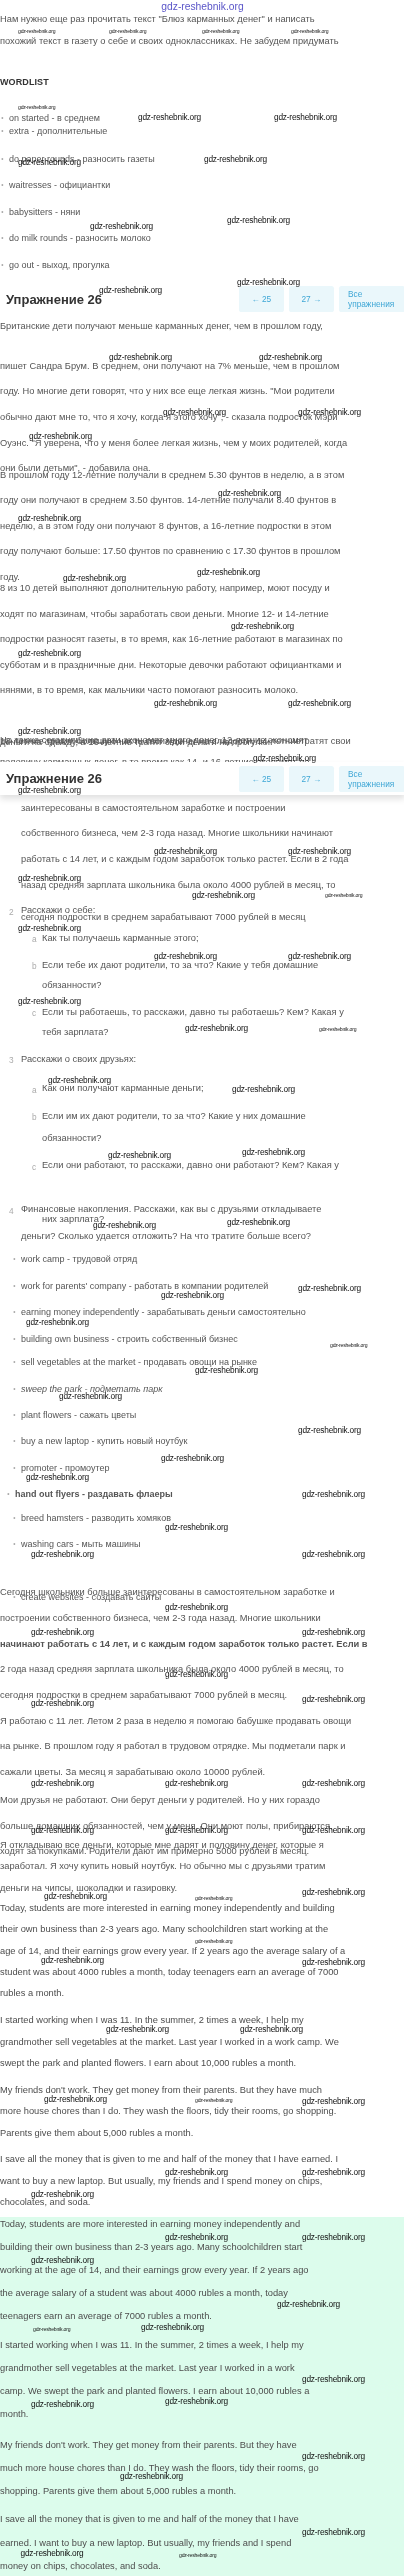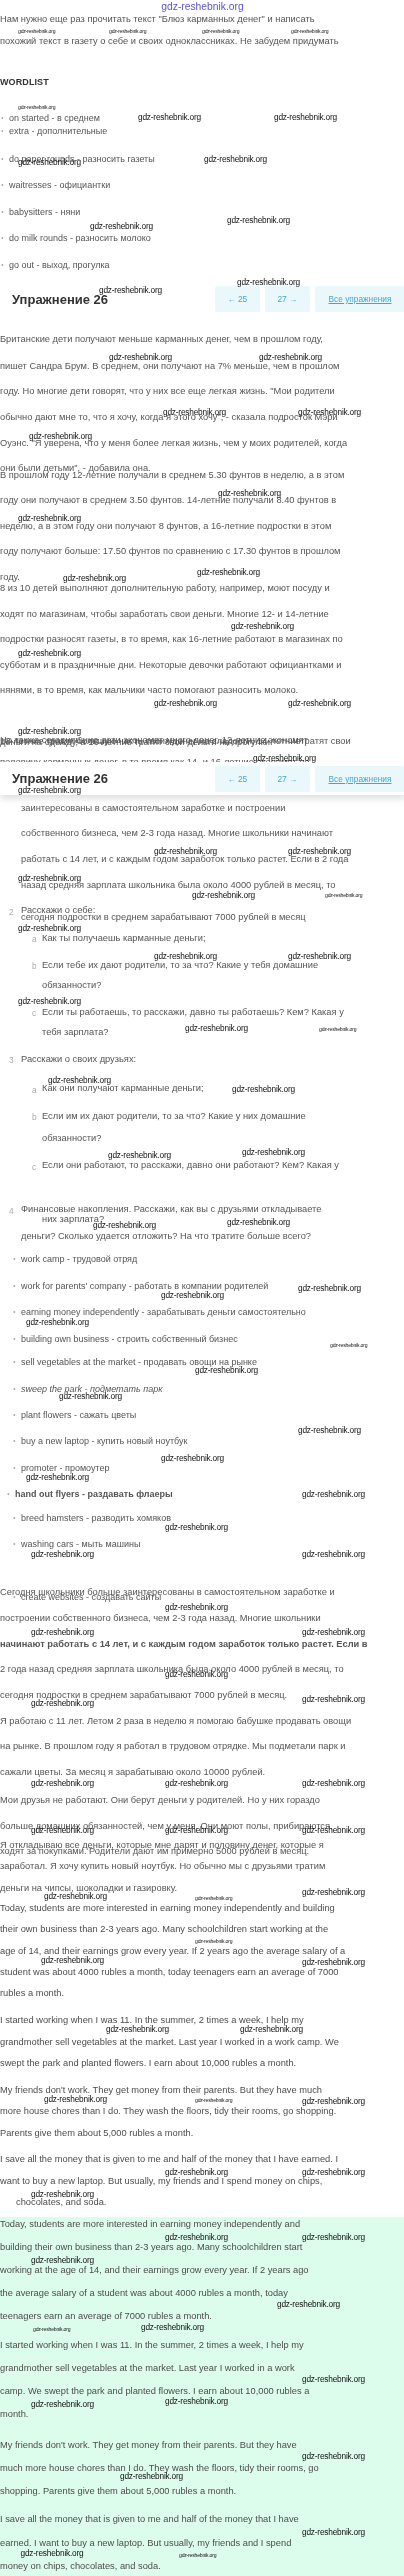--- a/index.html
+++ b/index.html
@@ -7,25 +7,25 @@
   body { font-family: "Liberation Sans", sans-serif; color: #4a4a4a; position: relative; width: 405px; height: 2576px; overflow: hidden; }
   .wm { position: absolute; font-family: "Liberation Sans", sans-serif; color: #111; font-size: 8.3px; letter-spacing: -0.2px; white-space: nowrap; pointer-events: none; }
   .wm.sm { font-size: 5.1px; }
   .wm.top { color: #5a55c8; font-size: 10.3px; left: 0; right: 0; text-align: center; top: 1.3px; letter-spacing: 0; }
   .txt-line { position: absolute; left: 0; font-size: 9.3px; color: #555; white-space: nowrap; }
   .h-wordlist { position: absolute; left: 0; top: 77px; font-size: 9px; font-weight: bold; color: #333; letter-spacing: 0.1px; }
   .bullet { position: absolute; left: 9px; font-size: 9px; color: #555; white-space: nowrap; }
   .bullet::before { content: "•"; position: absolute; left: -7.7px; color: #aaa; font-size: 6.4px; top: 1.3px; }
   .exercise-bar { position: absolute; left: 0; width: 405px; height: 36px; display: flex; align-items: center; background: #fff; }
   .exercise-bar.shadow { box-shadow: 0 3.8px 6.4px rgba(0,0,0,0.12); }
-  .ex-title { font-size: 13px; font-weight: bold; color: #333; margin-left: 12px; flex: 0 0 auto; }
+  .ex-title { font-size: 13px; font-weight: bold; color: #333; margin-left: 6px; flex: 0 0 auto; }
   .nav-group { position: absolute; right: 0; display: flex; gap: 5.1px; }
   .nav-btn { height: 26px; padding: 0 9px; background: #eaf7fb; color: #3fa7d6; font-size: 8.3px; display: flex; align-items: center; border-radius: 2.6px; cursor: pointer; }
   .nav-btn.arrow { width: 45px; justify-content: center; }
-  .nav-btn.all { width: 90px; justify-content: center; text-decoration: underline; }
+  .nav-btn.all { width: 66px; justify-content: center; }
   .num { position: absolute; font-size: 8.3px; color: #aaa; }
   .sub { position: absolute; font-size: 8.3px; color: #aaa; }
   .green-block { position: absolute; left: 0; top: 2217px; width: 405px; height: 359px; background: #dcfcec; }
   .en { color: #4d4d4d; }
 </style>
 </head>
 <body>
 
 <div class="wm top">gdz-reshebnik.org</div>
 
@@ -59,21 +59,21 @@
   <div class="ex-title">Упражнение 26</div>
   <div class="nav-group">
     <div class="nav-btn arrow">← 25</div>
     <div class="nav-btn arrow">27 →</div>
     <div class="nav-btn all">Все упражнения</div>
   </div>
 </div>
 <div class="wm" style="left:99px;top:285px;">gdz-reshebnik.org</div>
 <div class="wm" style="left:237px;top:277px;">gdz-reshebnik.org</div>
 
-<div class="txt-line" style="top:334px;">Британские дети получают меньше карманных денег, чем в прошлом году,</div>
+<div class="txt-line" style="top:321px;">Британские дети получают меньше карманных денег, чем в прошлом году,</div>
 <div class="txt-line" style="top:361px;">пишет Сандра Брум. В среднем, они получают на 7% меньше, чем в прошлом</div>
 <div class="txt-line" style="top:386px;">году. Но многие дети говорят, что у них все еще легкая жизнь. "Мои родители</div>
 <div class="txt-line" style="top:412px;">обычно дают мне то, что я хочу, когда я этого хочу", - сказала подросток Мэри</div>
 <div class="txt-line" style="top:438px;">Оуэнс. "Я уверена, что у меня более легкая жизнь, чем у моих родителей, когда</div>
 <div class="txt-line" style="top:463px;">они были детьми", - добавила она.</div>
 <div class="wm" style="left:109px;top:352px;">gdz-reshebnik.org</div>
 <div class="wm" style="left:259px;top:352px;">gdz-reshebnik.org</div>
 <div class="wm" style="left:163px;top:407px;">gdz-reshebnik.org</div>
 <div class="wm" style="left:298px;top:407px;">gdz-reshebnik.org</div>
 <div class="wm" style="left:29px;top:431px;">gdz-reshebnik.org</div>
@@ -124,21 +124,21 @@
 <div class="wm" style="left:154px;top:846px;">gdz-reshebnik.org</div>
 <div class="wm" style="left:288px;top:846px;">gdz-reshebnik.org</div>
 <div class="wm" style="left:18px;top:873px;">gdz-reshebnik.org</div>
 <div class="wm" style="left:192px;top:890px;">gdz-reshebnik.org</div>
 <div class="wm sm" style="left:325px;top:892px;">gdz-reshebnik.org</div>
 
 <div class="num" style="top:907px;left:9px;">2</div>
 <div class="txt-line" style="top:905px;left:21px;">Расскажи о себе:</div>
 <div class="wm" style="left:18px;top:923px;">gdz-reshebnik.org</div>
 <div class="sub" style="top:934px;left:32px;">a</div>
-<div class="txt-line" style="top:933px;left:42px;">Как ты получаешь карманные деньги;</div>
+<div class="txt-line" style="top:933px;left:42px;">Как ты получаешь карманные этого;</div>
 <div class="wm" style="left:154px;top:951px;">gdz-reshebnik.org</div>
 <div class="wm" style="left:288px;top:951px;">gdz-reshebnik.org</div>
 <div class="sub" style="top:961px;left:32px;">b</div>
 <div class="txt-line" style="top:960px;left:42px;">Если тебе их дают родители, то за что? Какие у тебя домашние</div>
 <div class="txt-line" style="top:980px;left:42px;">обязанности?</div>
 <div class="wm" style="left:18px;top:996px;">gdz-reshebnik.org</div>
 <div class="sub" style="top:1008px;left:32px;">c</div>
 <div class="txt-line" style="top:1007px;left:42px;">Если ты работаешь, то расскажи, давно ты работаешь? Кем? Какая у</div>
 <div class="txt-line" style="top:1027px;left:42px;">тебя зарплата?</div>
 <div class="wm" style="left:185px;top:1023px;">gdz-reshebnik.org</div>
@@ -242,21 +242,21 @@
 
 <div class="txt-line en" style="top:2085px;">My friends don't work. They get money from their parents. But they have much</div>
 <div class="txt-line en" style="top:2106px;">more house chores than I do. They wash the floors, tidy their rooms, go shopping.</div>
 <div class="txt-line en" style="top:2128px;">Parents give them about 5,000 rubles a month.</div>
 <div class="wm" style="left:44px;top:2094px;">gdz-reshebnik.org</div>
 <div class="wm sm" style="left:195px;top:2097px;">gdz-reshebnik.org</div>
 <div class="wm" style="left:302px;top:2096px;">gdz-reshebnik.org</div>
 
 <div class="txt-line en" style="top:2154px;">I save all the money that is given to me and half of the money that I have earned. I</div>
 <div class="txt-line en" style="top:2176px;">want to buy a new laptop. But usually, my friends and I spend money on chips,</div>
-<div class="txt-line en" style="top:2197px;padding-left:16px;">chocolates, and soda.</div>
+<div class="txt-line en" style="top:2197px;">chocolates, and soda.</div>
 <div class="wm" style="left:165px;top:2167px;">gdz-reshebnik.org</div>
 <div class="wm" style="left:302px;top:2167px;">gdz-reshebnik.org</div>
 <div class="wm" style="left:31px;top:2189px;">gdz-reshebnik.org</div>
 
 <div class="green-block"></div>
 <div class="txt-line en" style="top:2219px;">Today, students are more interested in earning money independently and</div>
 <div class="txt-line en" style="top:2242px;">building their own business than 2-3 years ago. Many schoolchildren start</div>
 <div class="txt-line en" style="top:2265px;">working at the age of 14, and their earnings grow every year. If 2 years ago</div>
 <div class="txt-line en" style="top:2288px;">the average salary of a student was about 4000 rubles a month, today</div>
 <div class="txt-line en" style="top:2311px;">teenagers earn an average of 7000 rubles a month.</div>

